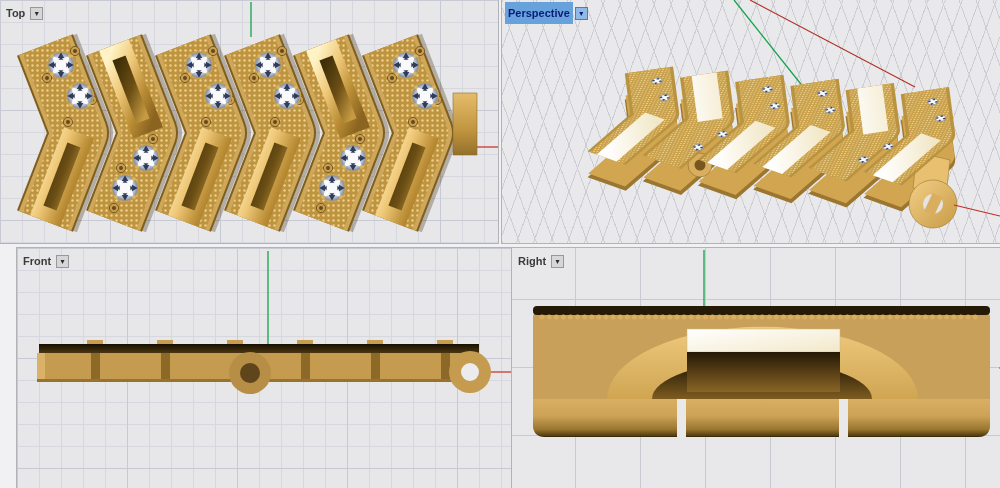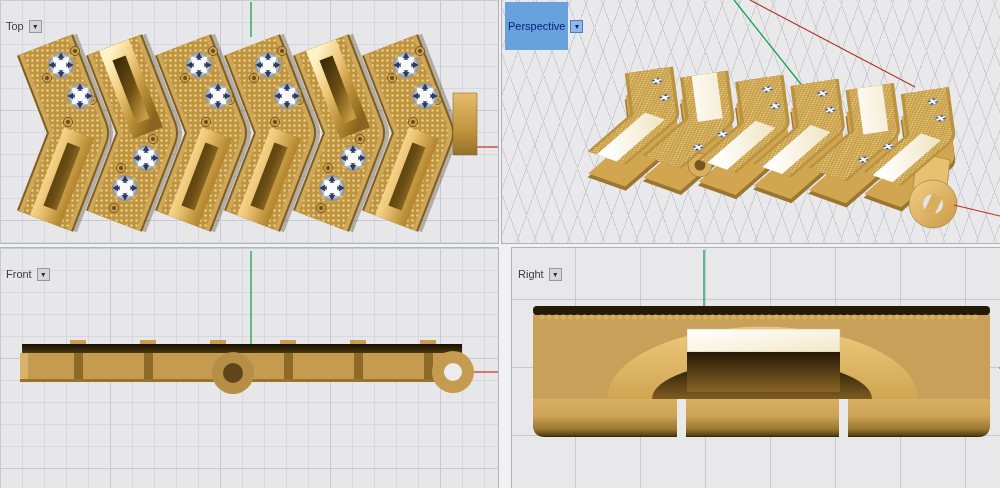--- a/index.html
+++ b/index.html
@@ -18,25 +18,25 @@
   .vp-grid-big{background-color:#e8e8ea;background-image:
      linear-gradient(to right,#c9cad1 1px,transparent 1px),
      linear-gradient(to bottom,#c9cad1 1px,transparent 1px);
      background-size:65px 68px,65px 68px;background-position:63px 51px;}
   
   .vp-persp{background-color:#e9e9eb;background-image:
      repeating-linear-gradient(110deg,#cdced4 0 1px,transparent 1px 16px),
      repeating-linear-gradient(70deg,#cdced4 0 1px,transparent 1px 16px);}
   #vp-top{left:0;top:0;width:498px;height:243px;}
   #vp-persp{left:502px;top:0;width:498px;height:243px;}
-  #vp-front{left:0;top:248px;width:498px;height:240px;}
+  #vp-front{left:17px;top:248px;width:498px;height:240px;}
   #vp-right{left:512px;top:248px;width:498px;height:240px;}
   .vp-title{position:absolute;top:2px;left:3px;display:flex;align-items:center;gap:2px;
             font-size:11px;color:#3b3b3b;cursor:default;user-select:none;}
-  .vp-label{padding:17px 3px;line-height:14px;}
+  .vp-label{padding:4px 3px;line-height:14px;font-weight:bold;}
   .vp-drop{width:13px;height:13px;font-size:8px;line-height:11px;text-align:center;
            background:#d6d6d8;border:1px solid #97979c;color:#2c2c2c;box-sizing:border-box;}
   .active .vp-label{background:#67a2dd;color:#0a1c78;}
   .active .vp-drop{background:#8fb9e6;border-color:#4f7cb4;color:#0a1c78;}
 </style>
 </head>
 <body>
 
 <svg width="0" height="0" style="position:absolute" aria-hidden="true">
   <defs>

